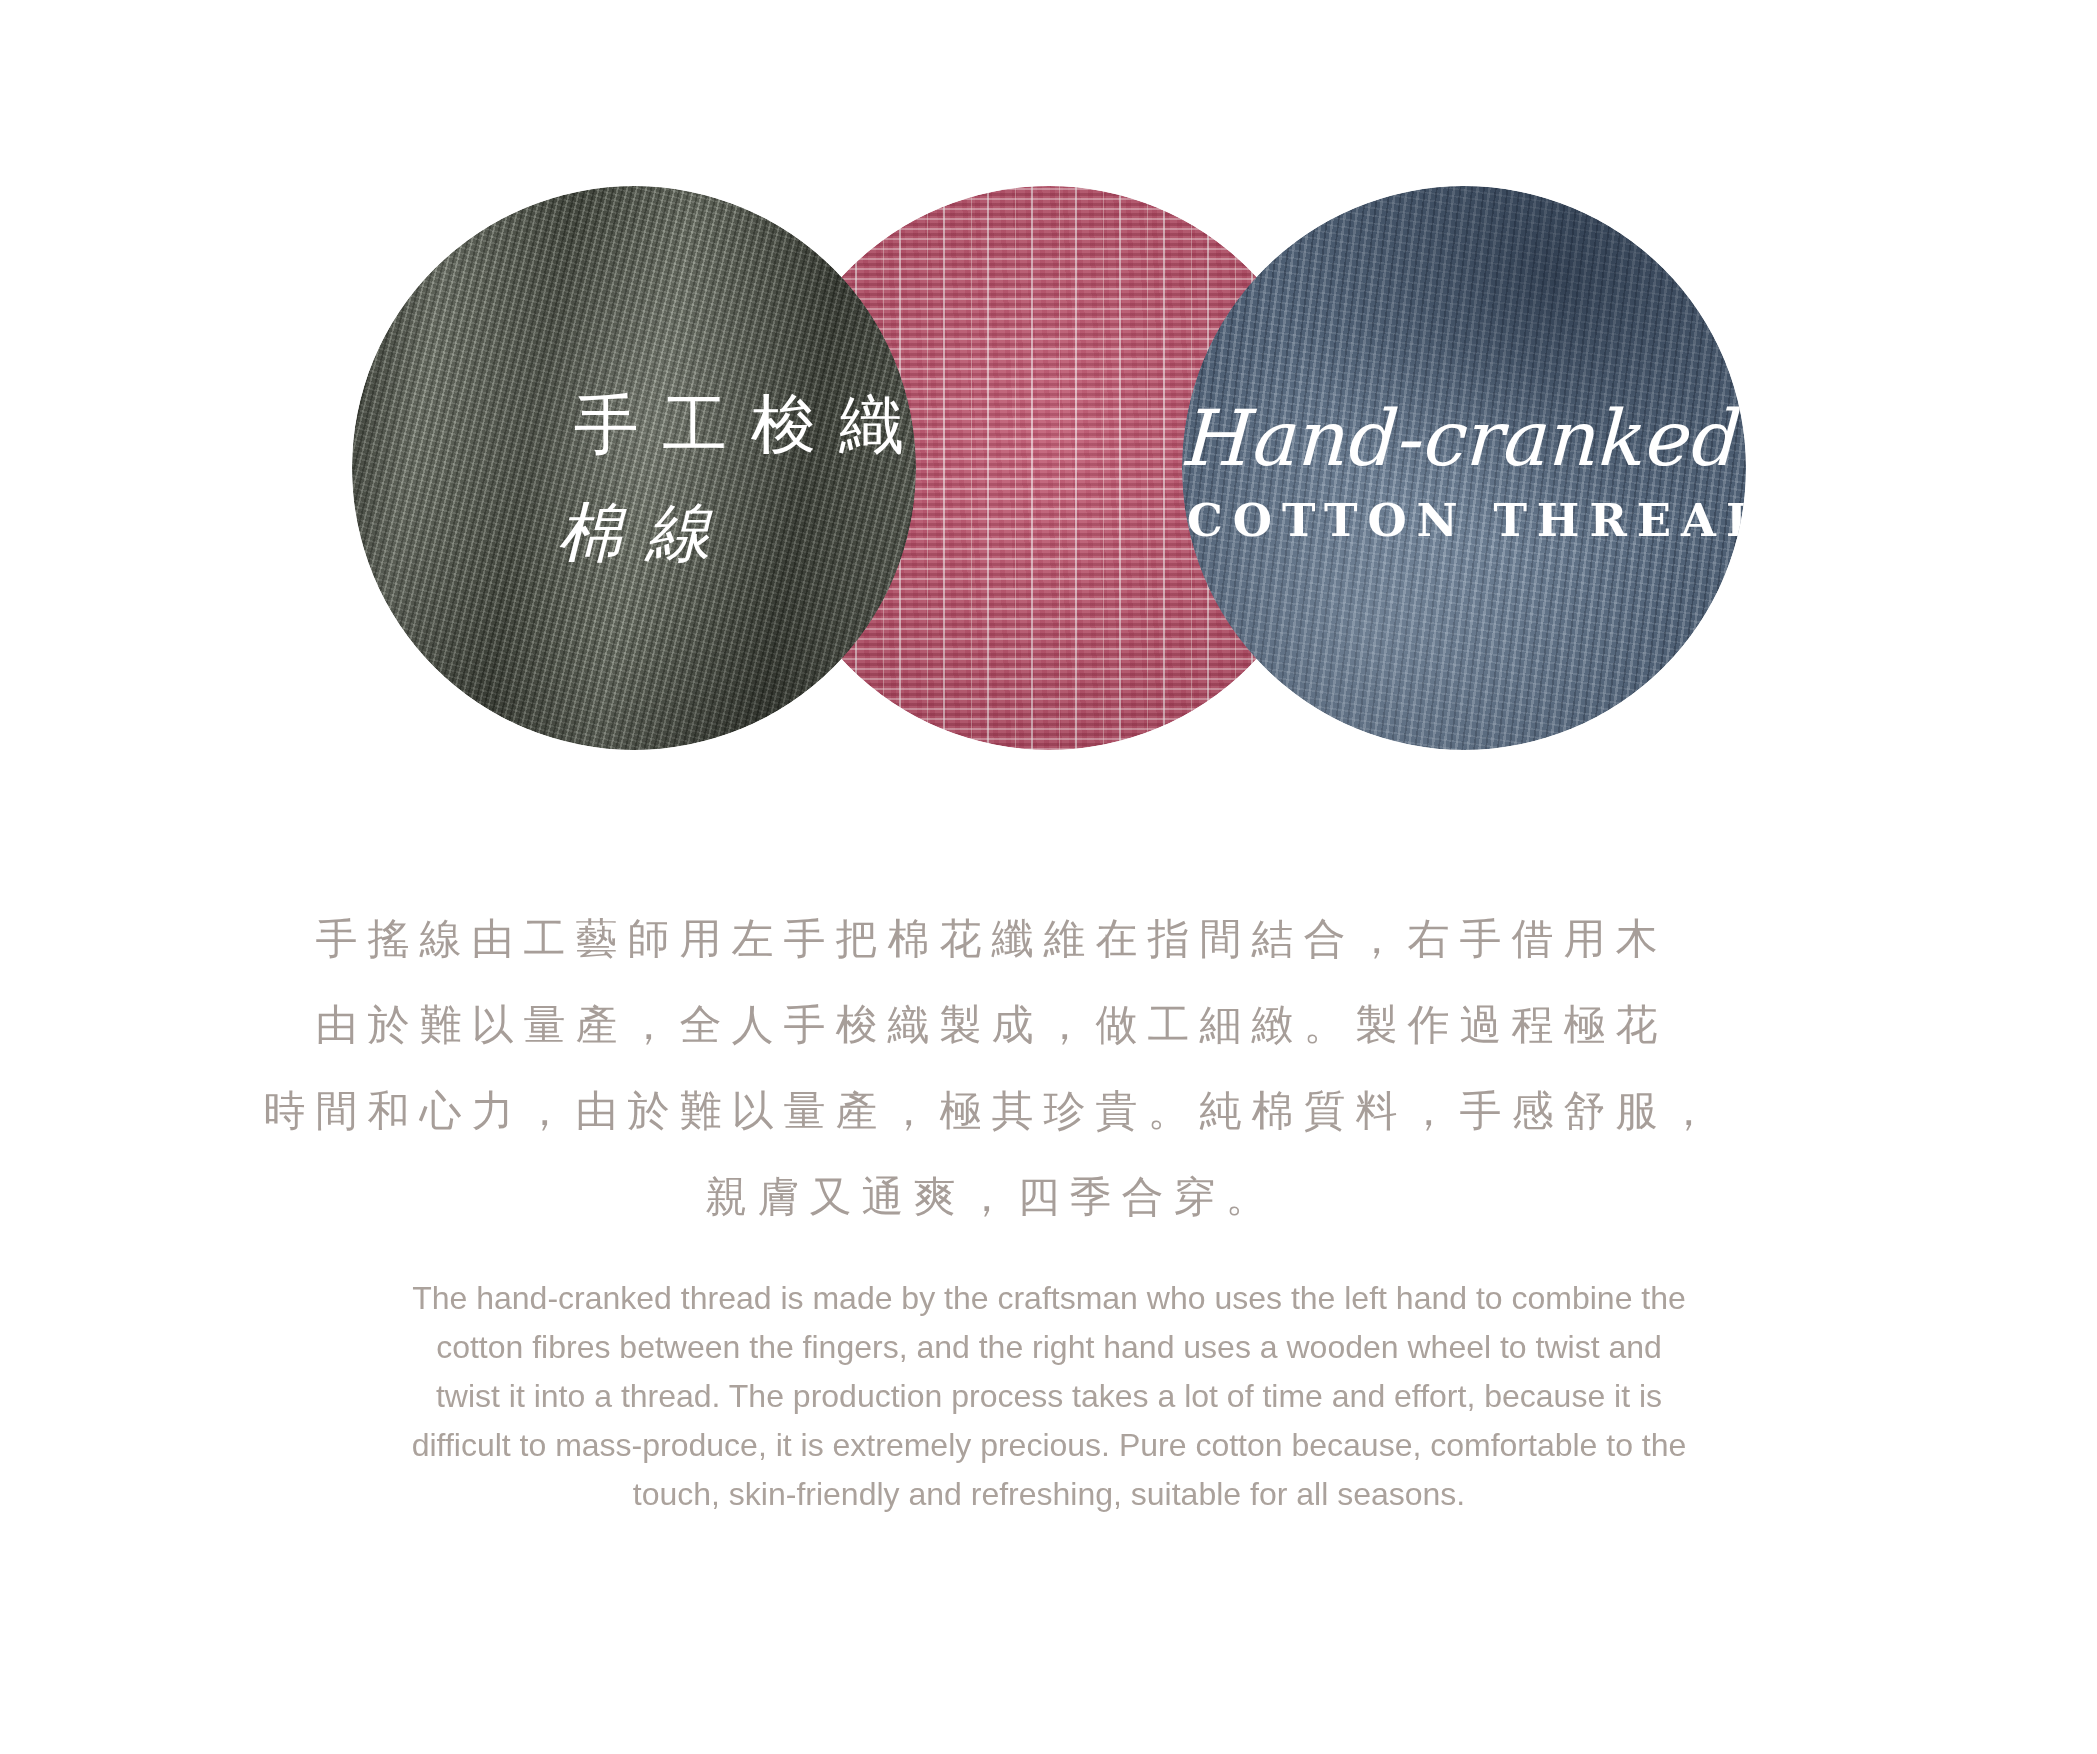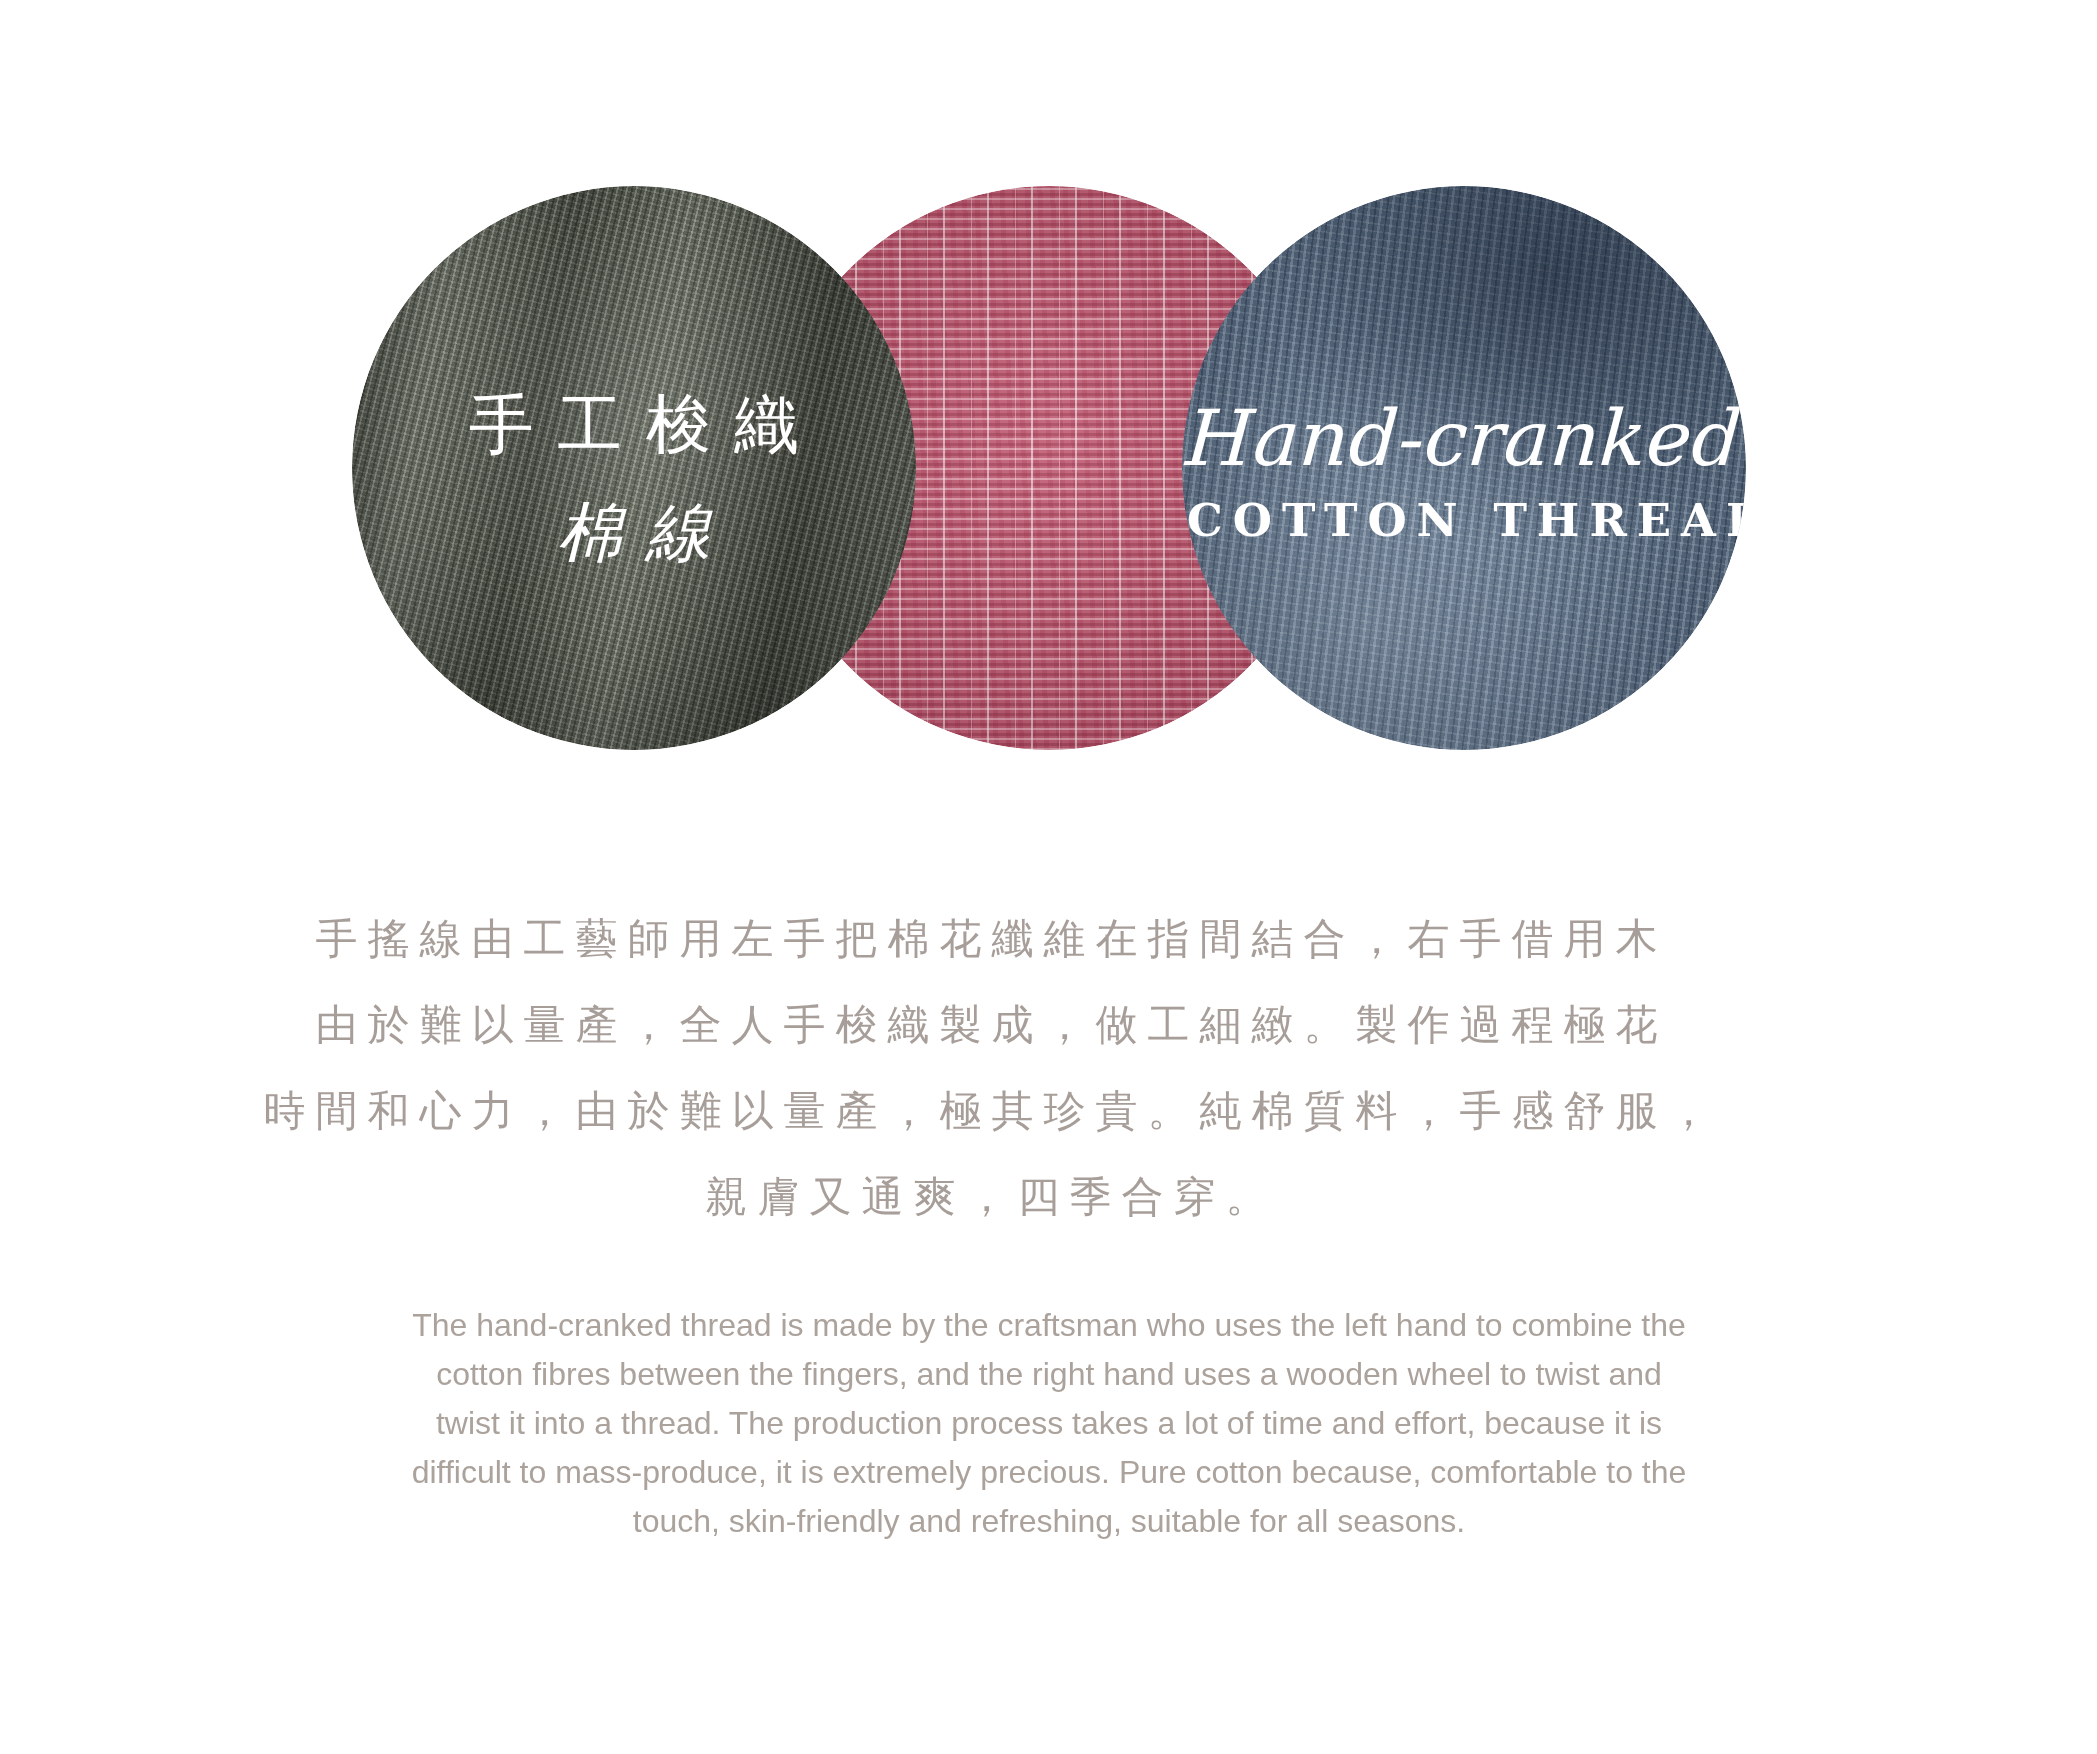--- a/index.html
+++ b/index.html
@@ -49,21 +49,21 @@
   }
 
   
   .zh-title-line{
     position:absolute;left:0;width:100%;
     text-align:center;color:#ffffff;
     font-size:65px;line-height:65px;font-weight:500;
     letter-spacing:23.5px;margin-left:11.7px;
     white-space:nowrap;
   }
-  .zh-title-line.l1{top:206px;}
+  .zh-title-line.l1{top:206px;text-align:right;}
   .zh-title-line.l2{top:314px;font-style:italic;}
 
   .en-title-script{
     position:absolute;left:0;top:211px;width:100%;
     text-align:center;color:#ffffff;
     font-family:"DejaVu Serif","Liberation Serif",serif;
     font-style:italic;font-size:77px;line-height:84px;
     white-space:nowrap;transform:skewX(-4deg);
   }
   .en-title-caps{
@@ -77,21 +77,21 @@
   
   .zh-body{position:absolute;left:0;top:896px;width:1978px;}
   .zh-line{
     height:86px;line-height:86px;
     text-align:center;white-space:nowrap;
     font-size:42px;letter-spacing:10px;margin-left:5px;
     color:#a79e99;font-weight:500;
   }
 
   
-  .en-body{position:absolute;left:0;top:1301px;width:2098px;}
+  .en-body{position:absolute;left:0;top:1274px;width:2098px;}
   .en-line{
     height:49px;line-height:49px;
     text-align:center;white-space:nowrap;
     font-size:32px;color:#aba29c;font-weight:500;
   }
 </style>
 </head>
 <body>
 
 <div class="canvas">

